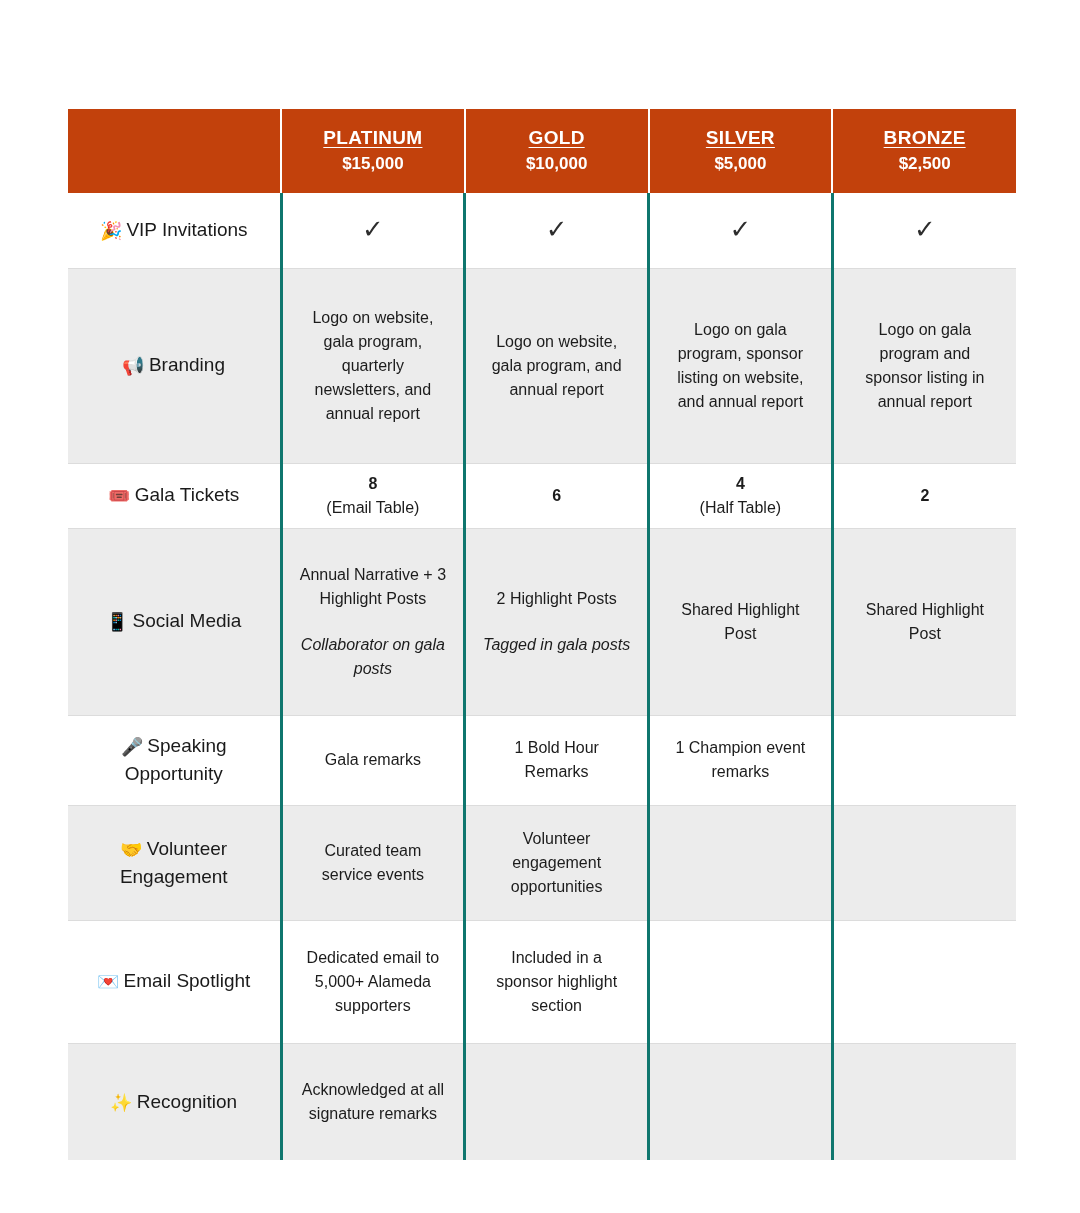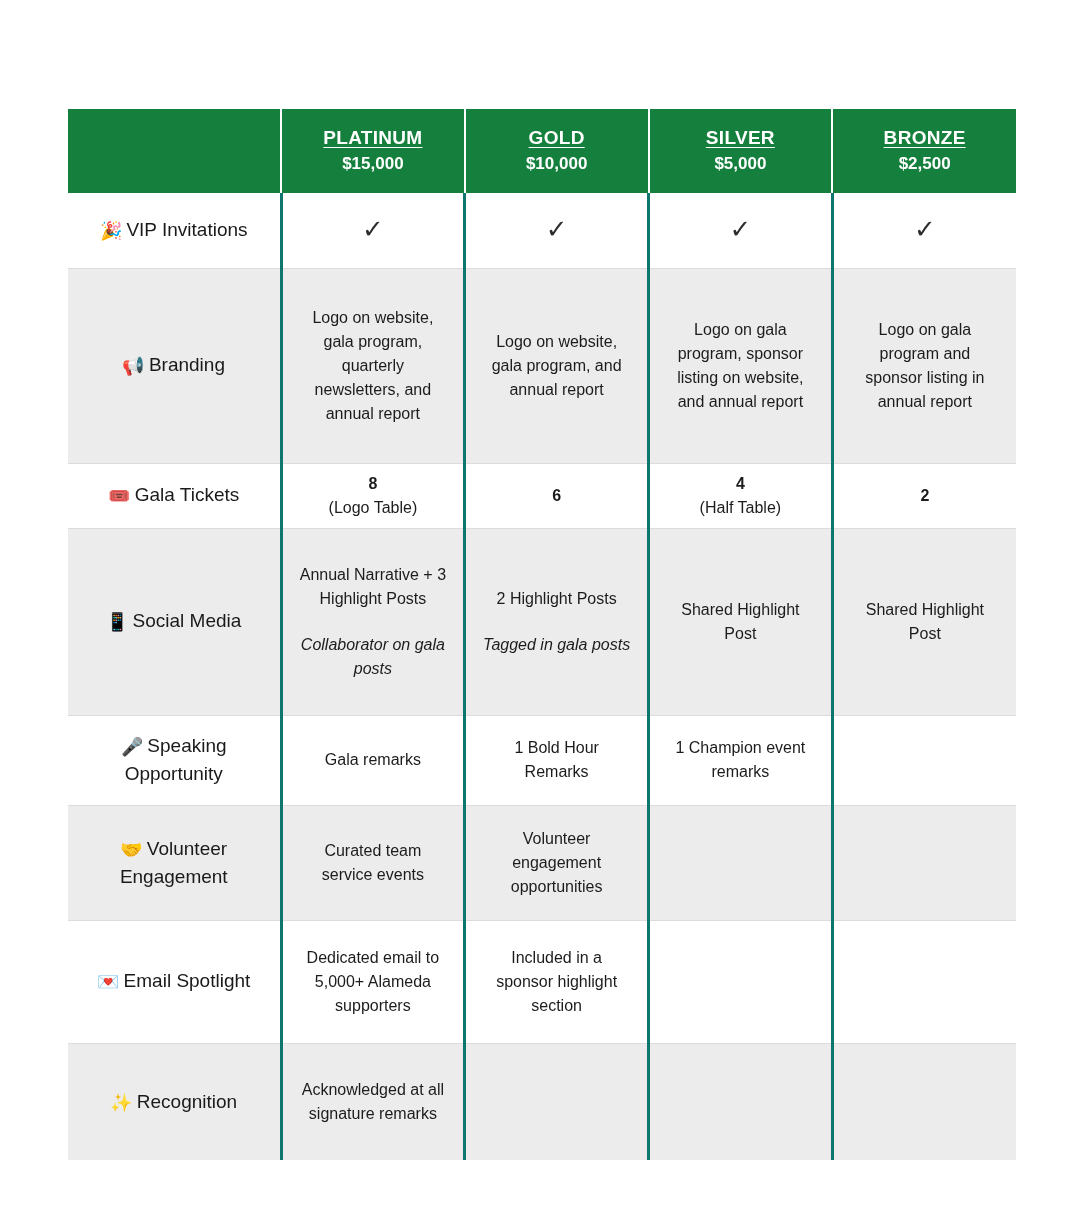--- a/index.html
+++ b/index.html
@@ -50,21 +50,21 @@
 
   .benefits-table th,
   .benefits-table td {
     padding: 0;
     vertical-align: middle;
     text-align: center;
   }
 
   
   thead th {
-    background: #15803d;
+    background: #c2410c;
     color: #ffffff;
     height: 84px;
     border-right: 2px solid #ffffff;
     box-sizing: border-box;
   }
   thead th:last-child { border-right: none; }
   thead th.head-blank { }
   .tier-name {
     display: block;
     font-size: 19px;
@@ -186,21 +186,21 @@
           <td class="cell-label"><span class="emoji">📢</span><span>Branding</span></td>
           <td class="cell-value"><span>Logo on website, gala program, quarterly newsletters, and annual report</span></td>
           <td class="cell-value"><span>Logo on website, gala program, and annual report</span></td>
           <td class="cell-value"><span>Logo on gala program, sponsor listing on website, and annual report</span></td>
           <td class="cell-value"><span>Logo on gala program and sponsor listing in annual report</span></td>
         </tr>
         <tr class="r-gala row-white">
           <td class="cell-label"><span class="emoji">🎟️</span><span>Gala Tickets</span></td>
           <td class="cell-value">
             <span class="val-strong">8</span>
-            <span class="val-sub">(Logo Table)</span>
+            <span class="val-sub">(Email Table)</span>
           </td>
           <td class="cell-value">
             <span class="val-strong">6</span>
           </td>
           <td class="cell-value">
             <span class="val-strong">4</span>
             <span class="val-sub">(Half Table)</span>
           </td>
           <td class="cell-value">
             <span class="val-strong">2</span>

